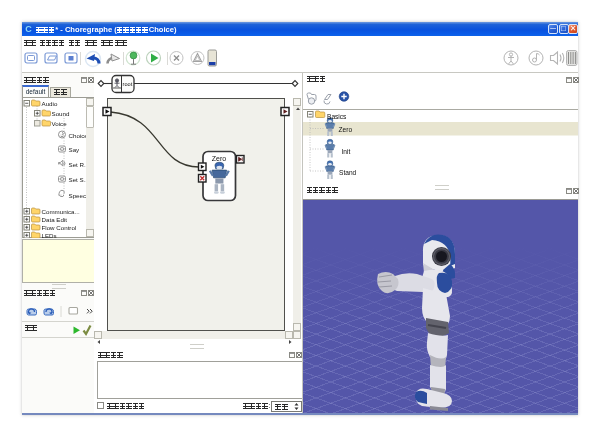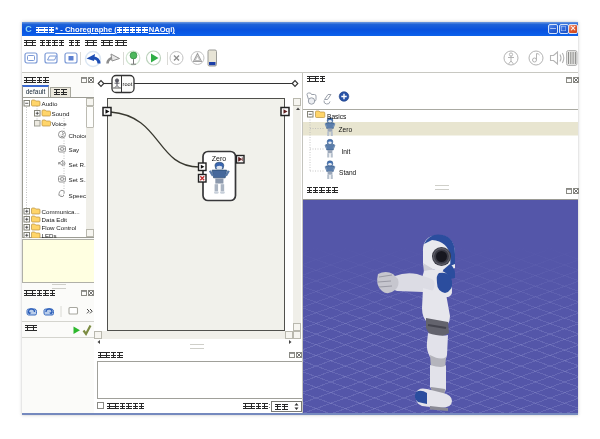--- a/index.html
+++ b/index.html
@@ -37,31 +37,31 @@
 .rc{left:302px;top:73px;width:276px;height:342px;background:#fff;border-left:1px solid #c4c4be;box-sizing:border-box;}
 .treeR{left:303px;top:109px;width:275px;height:74px;background:#fff;border-top:1px solid #aaaaa2;box-sizing:border-box;}
 .view3d{left:303px;top:199px;width:275px;height:215px;background:#5456a9;}
 .botline{left:22px;top:413px;width:556px;height:2px;background:#7589be;}
 </style></head>
 <body>
 <div class="abs win"></div>
 <div class="abs tb"></div>
 
 <div class="abs" style="left:24.5px;top:24px;width:8px;height:10px;color:#8fd8f4;font-size:9px;font-weight:bold;line-height:10px;text-align:center;">C</div>
-<div class="abs" style="left:36px;top:24.5px;height:10px;display:flex;align-items:center;white-space:nowrap;color:#fff;font-size:7.6px;font-weight:bold;text-decoration:underline;">
+<div class="abs" style="left:36px;top:24.5px;height:10px;display:flex;align-items:center;white-space:nowrap;color:#fff;font-size:7.6px;font-weight:bold;">
 <span class="cw"></span>
     <span class="cw"></span>
     <span class="cw"></span>
     <span>*&nbsp;-&nbsp;Choregraphe&nbsp;(</span>
     <span class="cw"></span>
     <span class="cw"></span>
     <span class="cw"></span>
     <span class="cw"></span>
     <span class="cw"></span>
-    <span>NAOqi)</span>
+    <span>Choice)</span>
   </div>
 <div class="abs tbtn bblue" style="left:548px;">─</div>
 <div class="abs tbtn bblue" style="left:558.5px;">□</div>
 <div class="abs tbtn bred" style="left:568px;">✕</div>
 <div class="abs menu"></div>
 
 <div class="abs" style="left:24px;top:40px;"><span class="c"></span><span class="c"></span></div>
 <div class="abs" style="left:39.5px;top:40px;"><span class="c"></span><span class="c"></span><span class="c"></span><span class="c"></span></div>
 <div class="abs" style="left:68.5px;top:40px;"><span class="c"></span><span class="c"></span></div>
 <div class="abs" style="left:85px;top:40px;"><span class="c"></span><span class="c"></span></div>

